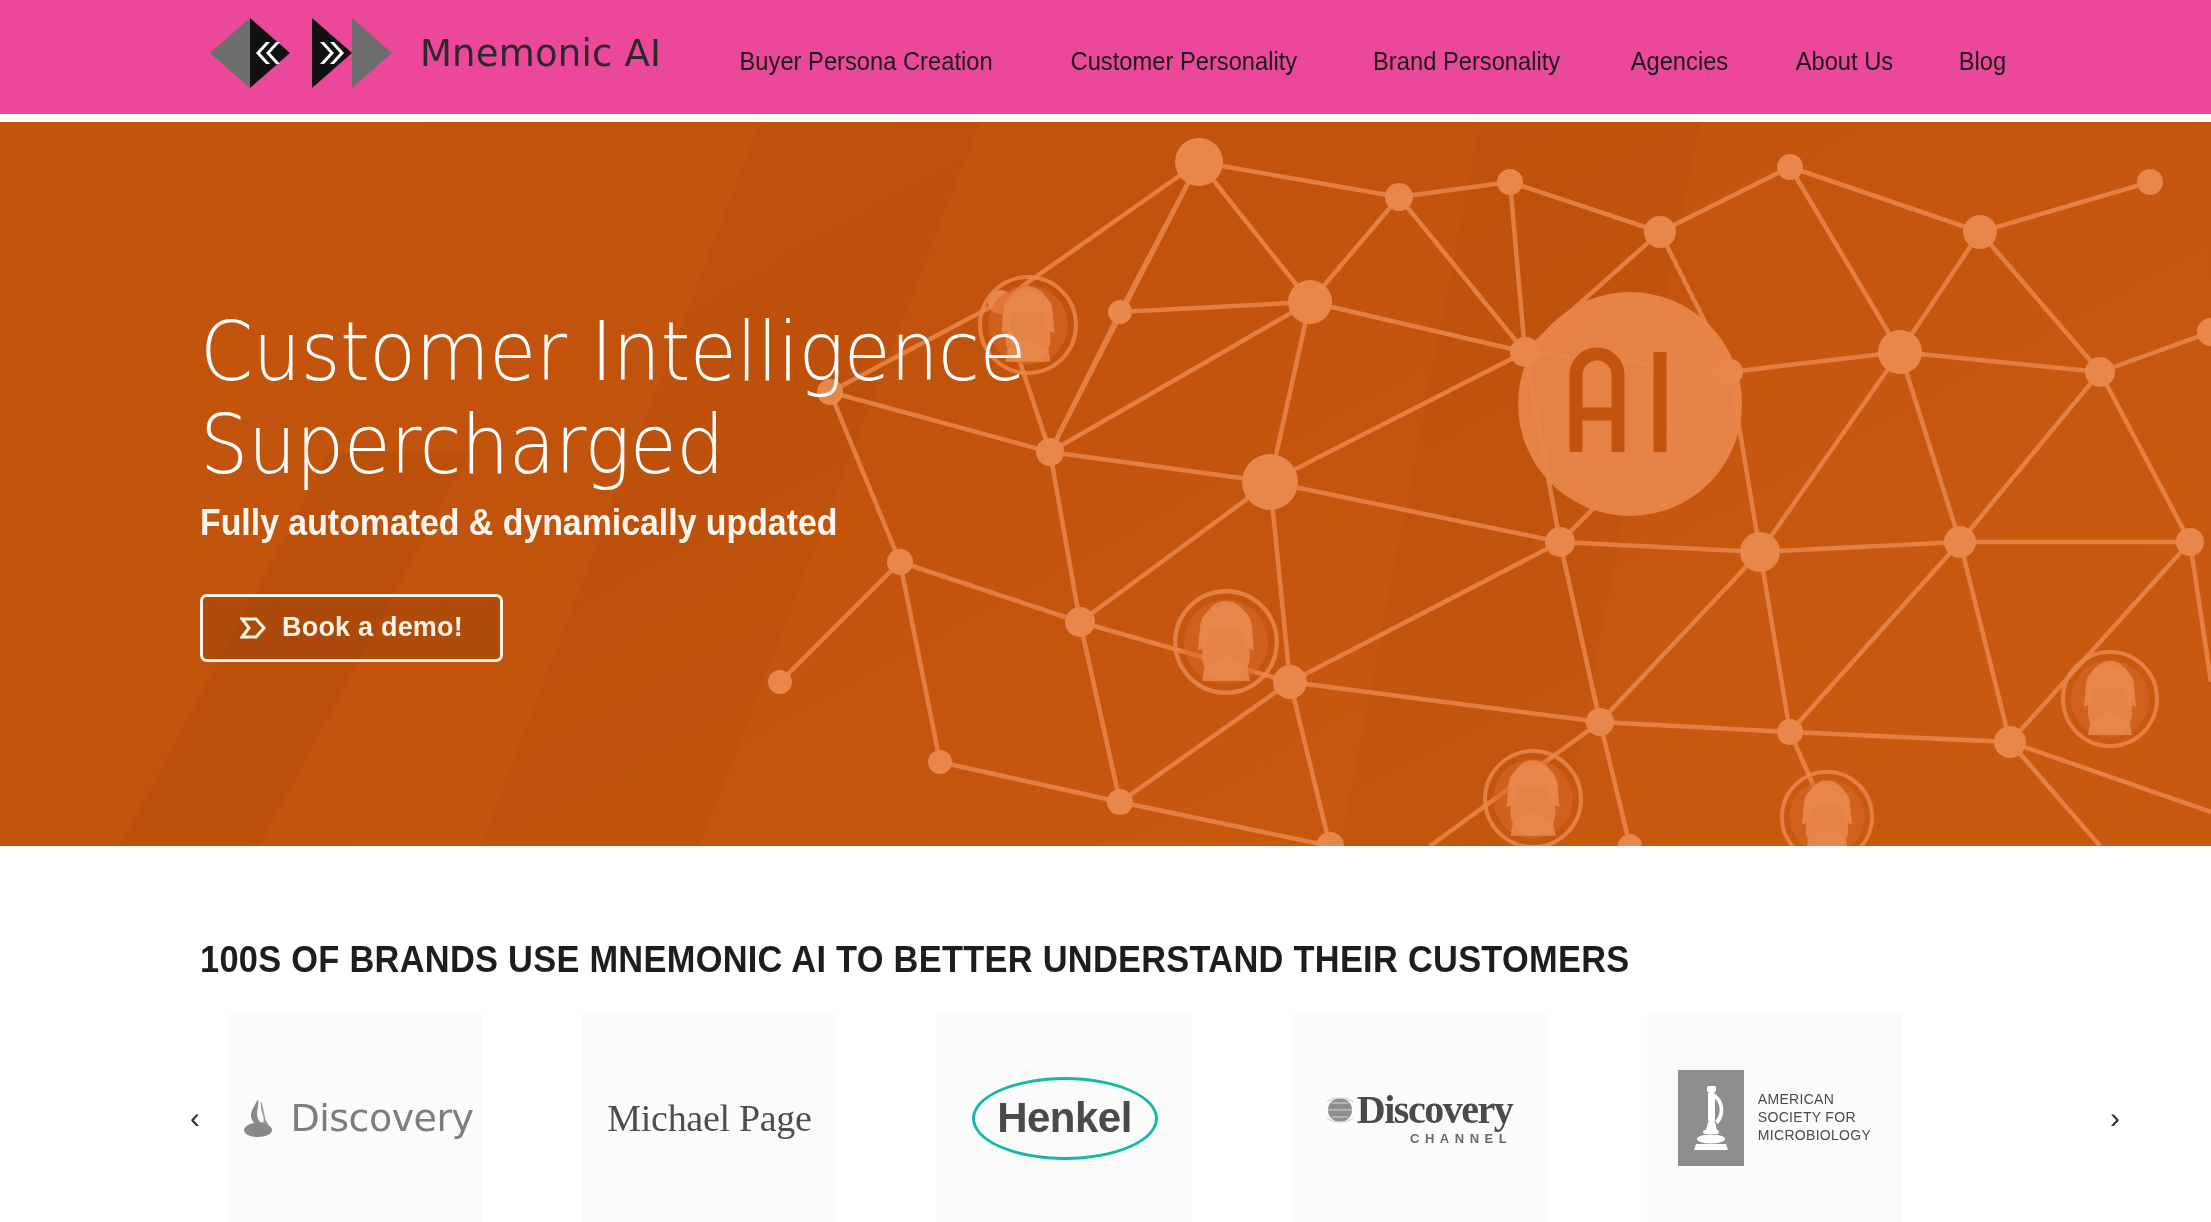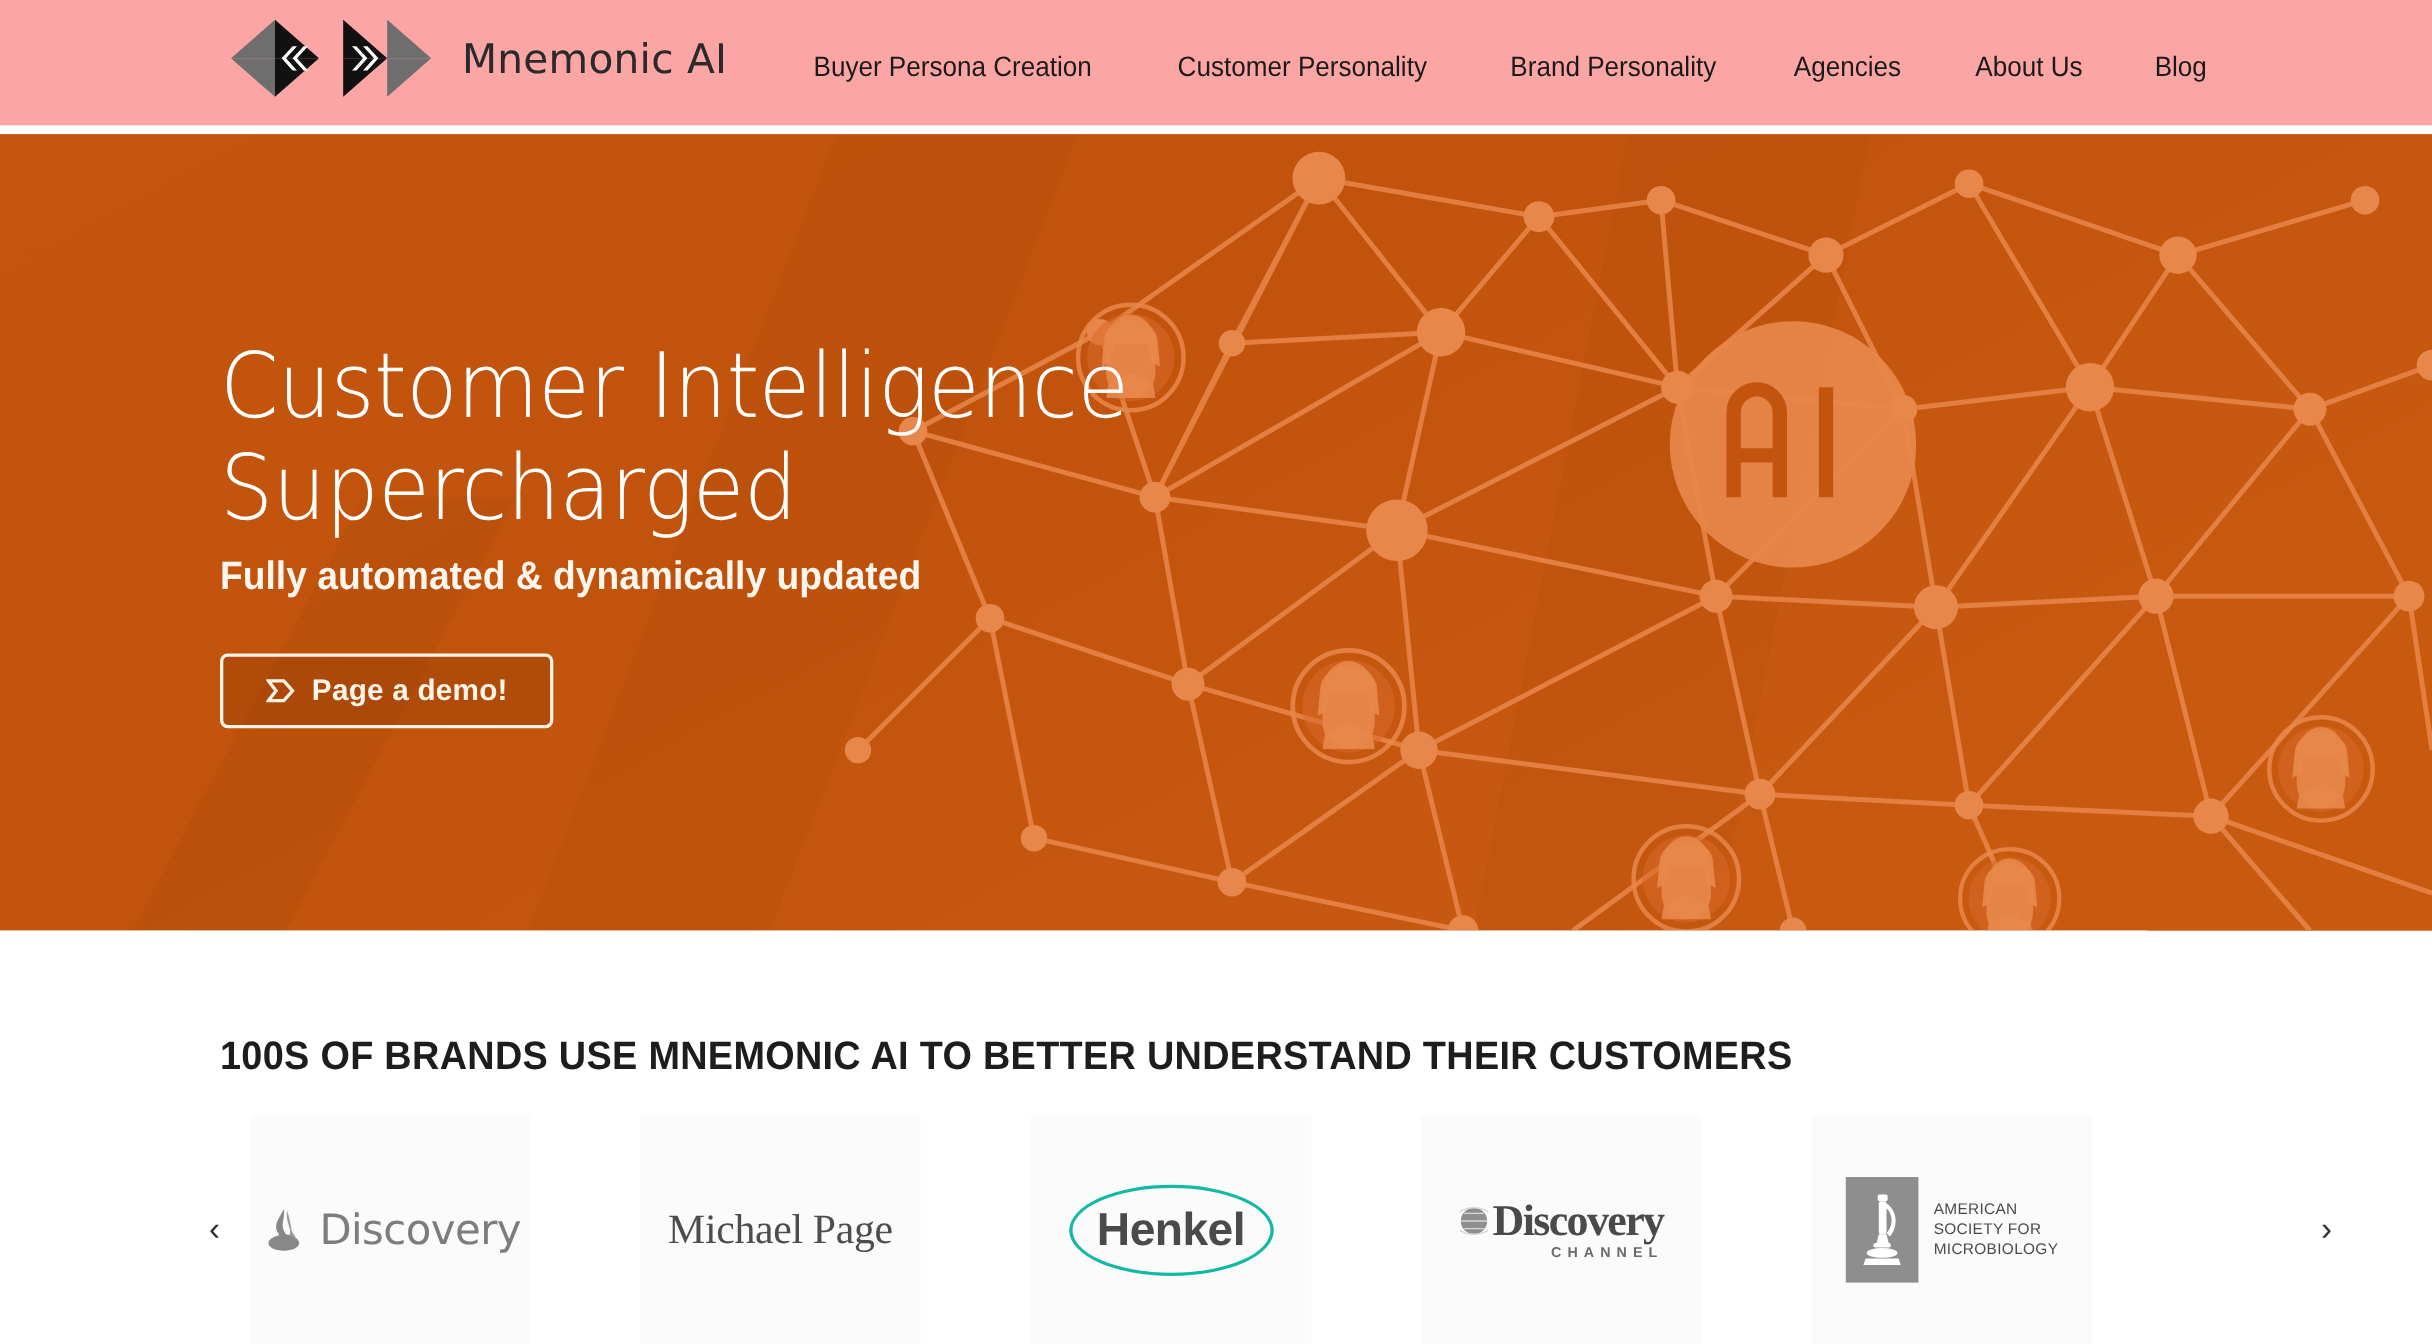--- a/index.html
+++ b/index.html
@@ -7,21 +7,21 @@
     width: 2211px; height: 1222px;
     background: #ffffff;
     font-family: "Liberation Sans", sans-serif;
     overflow: hidden;
   }
 
   
   .site-header {
     position: absolute; top: 0; left: 0;
     width: 2211px; height: 114px;
-    background: #fca5a5;
+    background: #ec4899;
     display: flex; align-items: center;
   }
   .brand-logo {
     position: absolute; left: 208px; top: 8px;
     display: flex; align-items: center; gap: 16px;
     height: 90px;
   }
   .logo-mark { width: 196px; height: 82px; display: block; }
   .logo-text {
     font-size: 37px; letter-spacing: 0.2px;
@@ -341,21 +341,21 @@
   <div class="hero-inner">
     <h1 class="hero-title">
       <span>Customer Intelligence</span><br>
       <span>Supercharged</span>
     </h1>
     <p class="hero-subtitle">Fully automated &amp; dynamically updated</p>
     <button class="hero-cta">
       <svg class="cta-icon" viewBox="0 0 26 22">
         <path d="M2,2 L16,2 L24,11 L16,20 L2,20 L9,11 Z" fill="none" stroke="#fdf3e7" stroke-width="3" stroke-linejoin="miter"></path>
       </svg>
-      <span class="cta-label">Page a demo!</span>
+      <span class="cta-label">Book a demo!</span>
     </button>
   </div>
 </section>
 
 <section class="brands">
   <h2 class="brands-title">100S OF BRANDS USE MNEMONIC AI TO BETTER UNDERSTAND THEIR CUSTOMERS</h2>
 
   <div class="carousel">
     <div class="carousel-arrow prev">‹</div>
 

